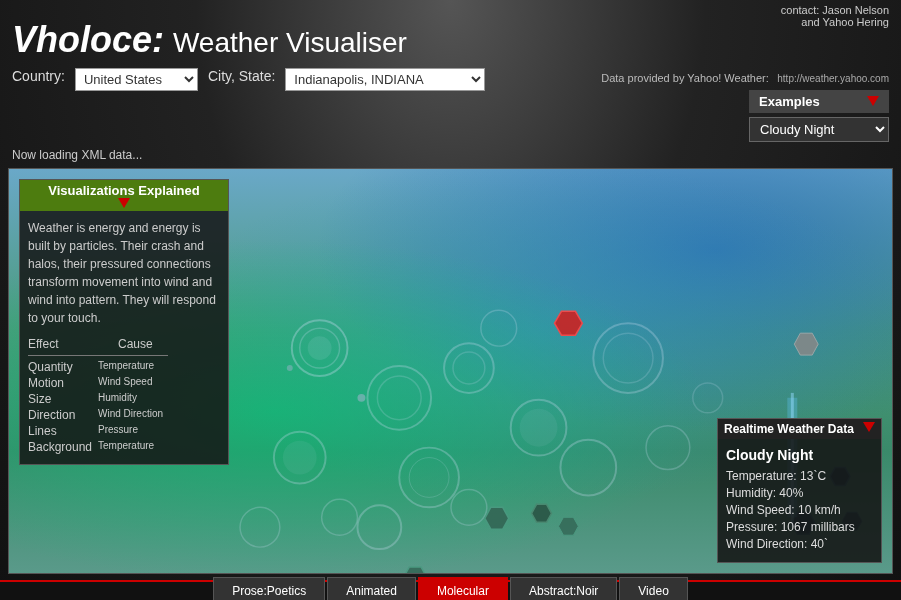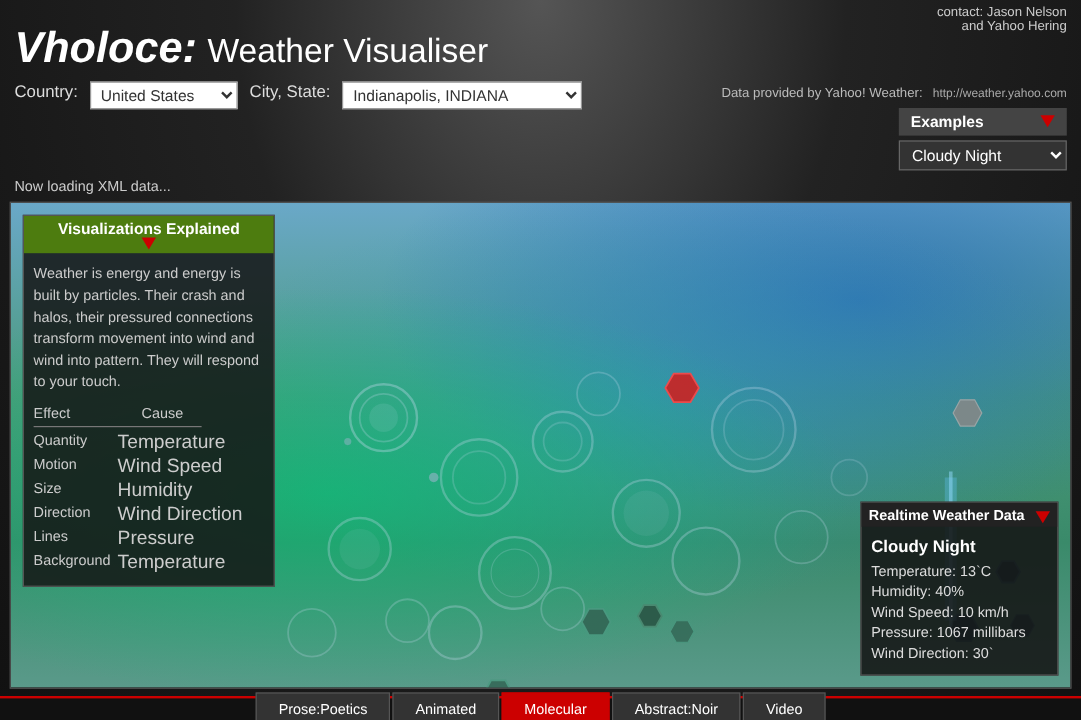--- a/index.html
+++ b/index.html
@@ -164,21 +164,21 @@
       display: flex;
       margin-bottom: 2px;
     }
 
     .effect-col {
       width: 70px;
       font-size: 12px;
     }
 
     .cause-col {
-      font-size: 16px;
+      font-size: 10px;
     }
 
     
     .weather-panel {
       position: absolute;
       bottom: 10px;
       right: 10px;
       width: 165px;
       background: rgba(20,20,20,0.88);
       border: 1px solid #555;
@@ -186,21 +186,21 @@
       z-index: 20;
     }
 
     .weather-panel-title {
       background: #222;
       color: #fff;
       font-size: 12px;
       font-weight: bold;
       padding: 3px 6px;
       display: flex;
-      align-items: flex-end;
+      align-items: flex-start;
       justify-content: space-between;
       margin: -8px -8px 8px -8px;
     }
 
     .weather-condition {
       font-size: 14px;
       font-weight: bold;
       color: #fff;
       margin-bottom: 6px;
     }
@@ -441,21 +441,21 @@
     <div class="weather-panel-title">
       <span>Realtime Weather Data</span>
       <span class="red-triangle"></span>
     </div>
     <div class="weather-condition">Cloudy Night</div>
     <div id="weather-stats">
         <div class="weather-stat">Temperature: 13`C</div>
         <div class="weather-stat">Humidity: 40%</div>
         <div class="weather-stat">Wind Speed: 10 km/h</div>
         <div class="weather-stat">Pressure: 1067 millibars</div>
-        <div class="weather-stat">Wind Direction: 30`</div>
+        <div class="weather-stat">Wind Direction: 40`</div>
       </div>
   </div>
 </div>
 
 <div class="bottom-tabs">
   <div id="tabs-container" style="display:flex;gap:2px;">
       <button class="tab-btn">Prose:Poetics</button>
       <button class="tab-btn">Animated</button>
       <button class="tab-btn active">Molecular</button>
       <button class="tab-btn">Abstract:Noir</button>

